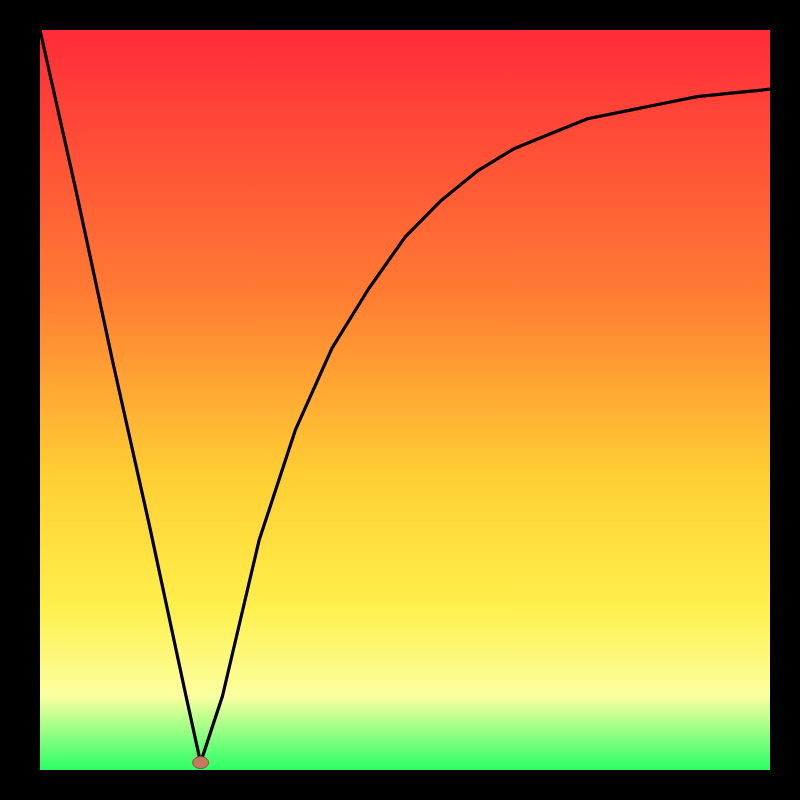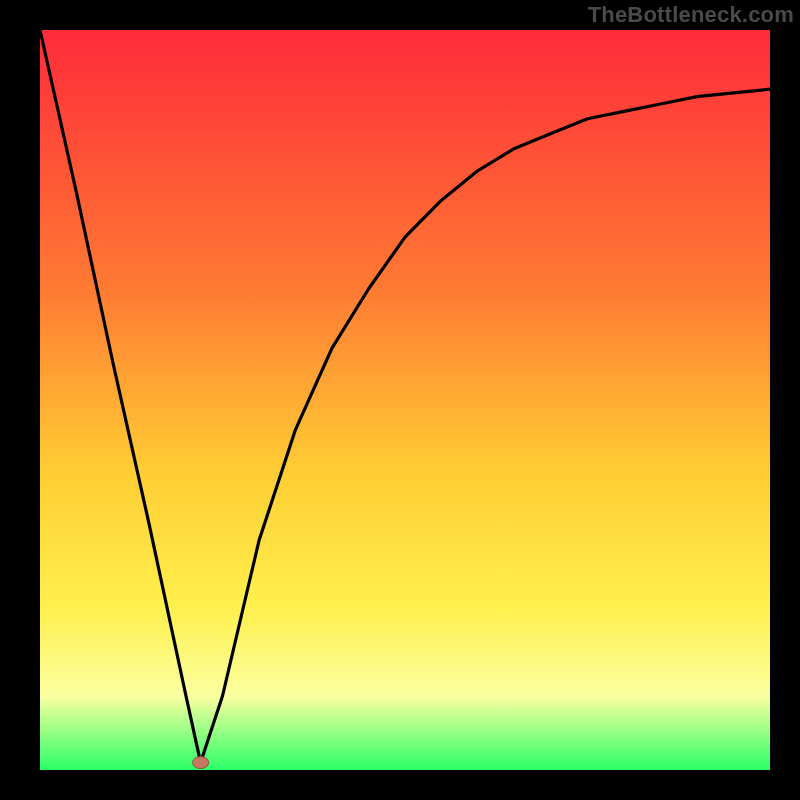--- a/index.html
+++ b/index.html
@@ -52,15 +52,14 @@
 
   <rect x="0" y="0" width="800" height="800" fill="#000"></rect>
 
   <rect id="plot-rect" fill="url(#bg-grad)" x="40" y="30" width="730" height="740"></rect>
 
   <path id="curve-path" fill="none" stroke="#000000" stroke-width="3.2" stroke-linejoin="round" stroke-linecap="round" d="M40.0 30.0 L76.5 192.8 L113.0 363.0 L149.5 525.8 L186.0 696.0 L200.6 762.6 L222.5 696.0 L259.0 540.6 L295.5 429.6 L332.0 348.2 L368.5 289.0 L405.0 237.2 L441.5 200.2 L478.0 170.6 L514.5 148.4 L551.0 133.6 L587.5 118.8 L624.0 111.4 L660.5 104.0 L697.0 96.6 L733.5 92.9 L770.0 89.2"></path>
 
   <ellipse id="min-marker" rx="8" ry="6" cx="200.6" cy="762.6" fill="#c77860" stroke="#8d4f3d" stroke-width="1"></ellipse>
 </svg>
 
-<div class="watermark">TheBottleneck.com</div>
 
 </div>
 
 </body></html>

